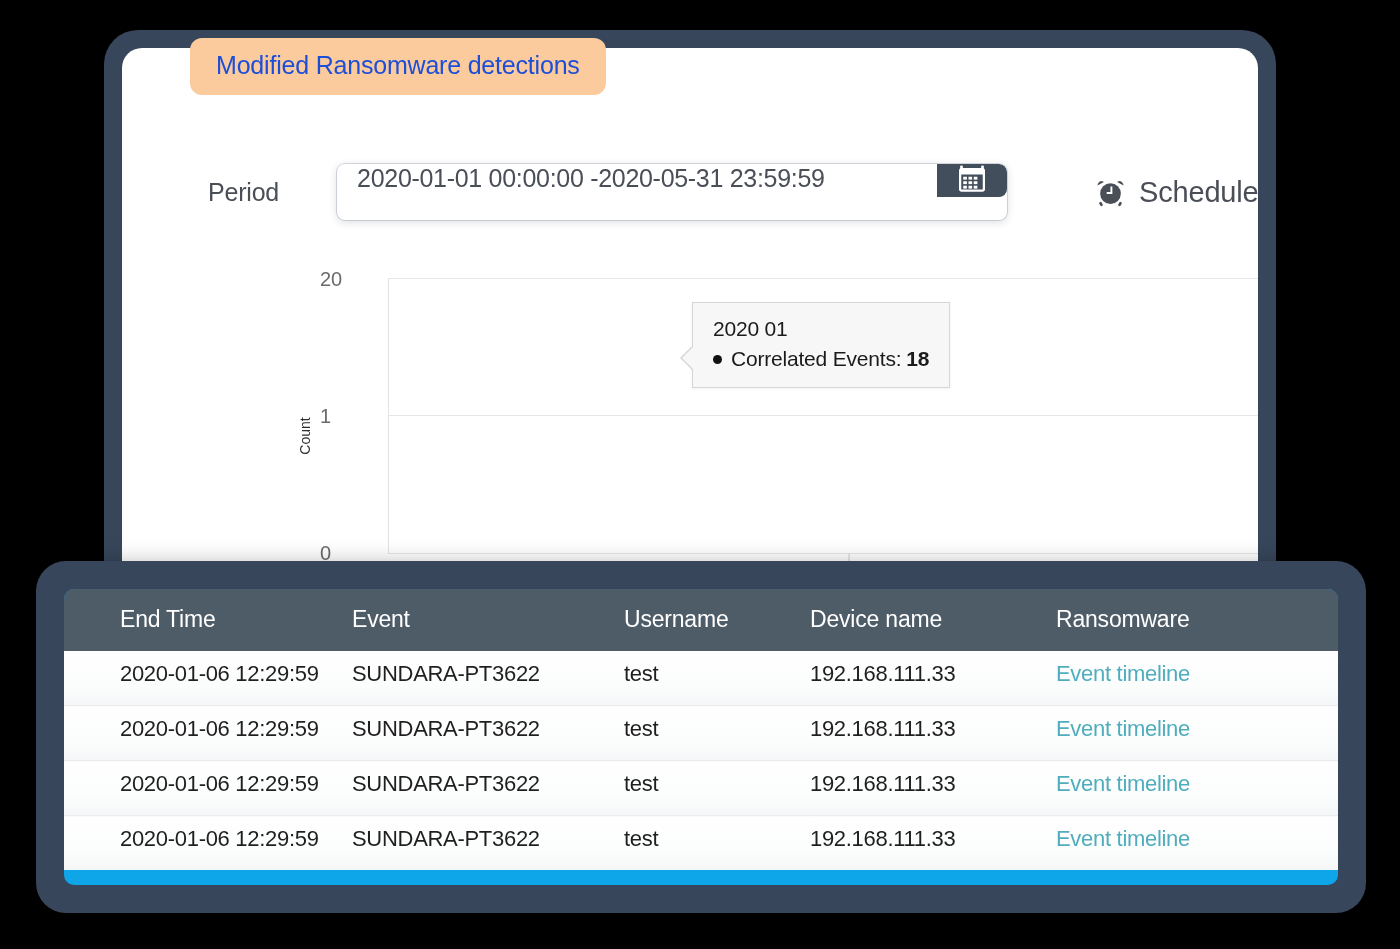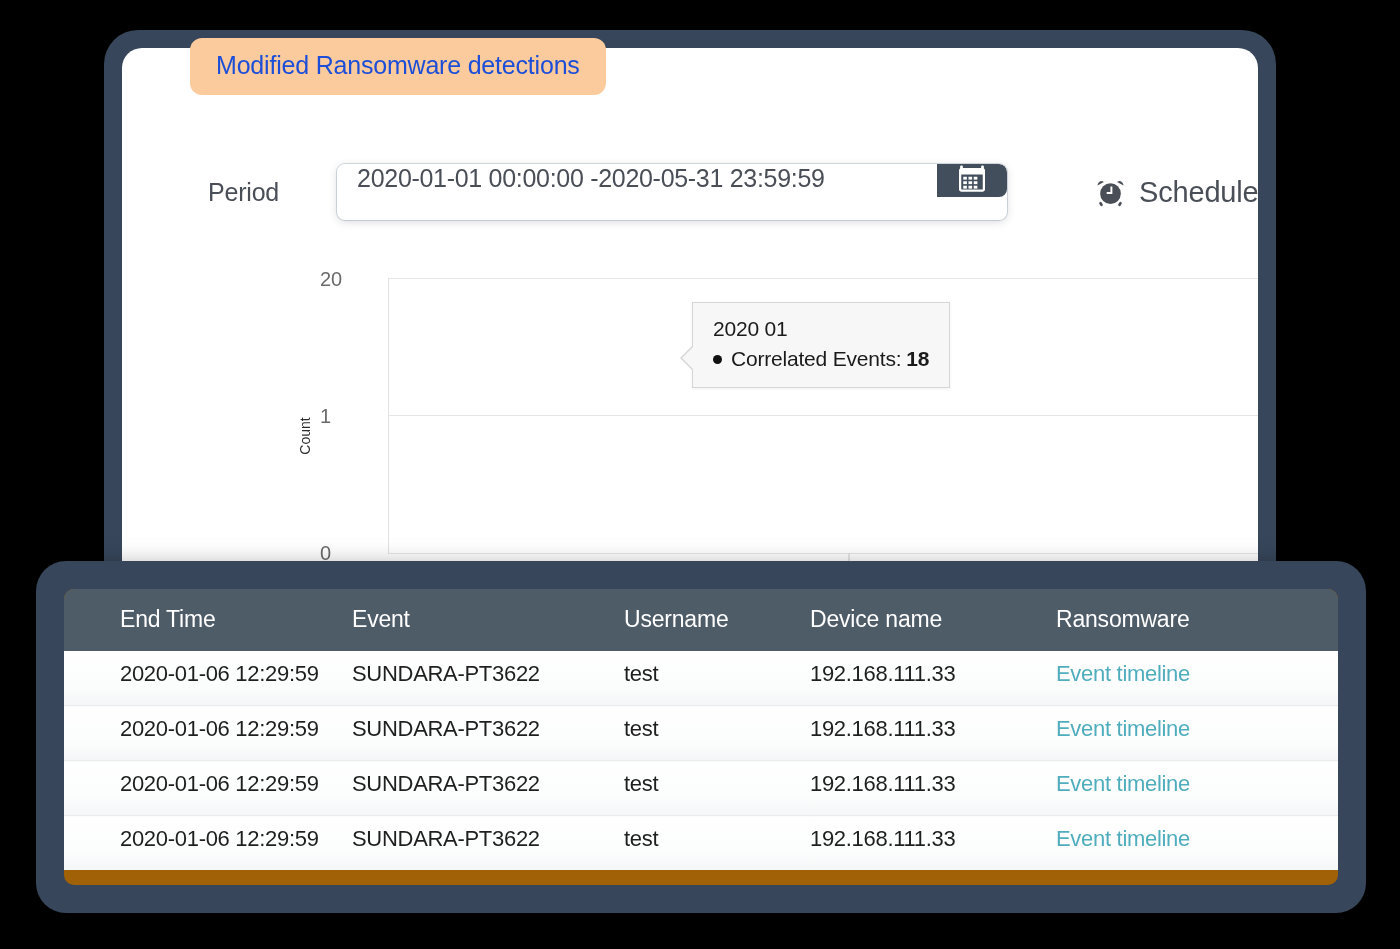--- a/index.html
+++ b/index.html
@@ -229,21 +229,21 @@
     width: 1330px;
     height: 352px;
     background: #37465a;
     border-radius: 30px;
     box-shadow: 0 12px 30px rgba(0,0,0,0.6);
     z-index: 40;
   }
   .table-card {
     position: absolute;
     left: 28px; top: 28px; right: 28px; bottom: 28px;
-    background: #a16207;
+    background: #0ea5e9;
     border-radius: 10px;
     overflow: hidden;
   }
   table {
     width: 100%;
     border-collapse: collapse;
     table-layout: fixed;
   }
   thead th {
     background: #4e5c68;

